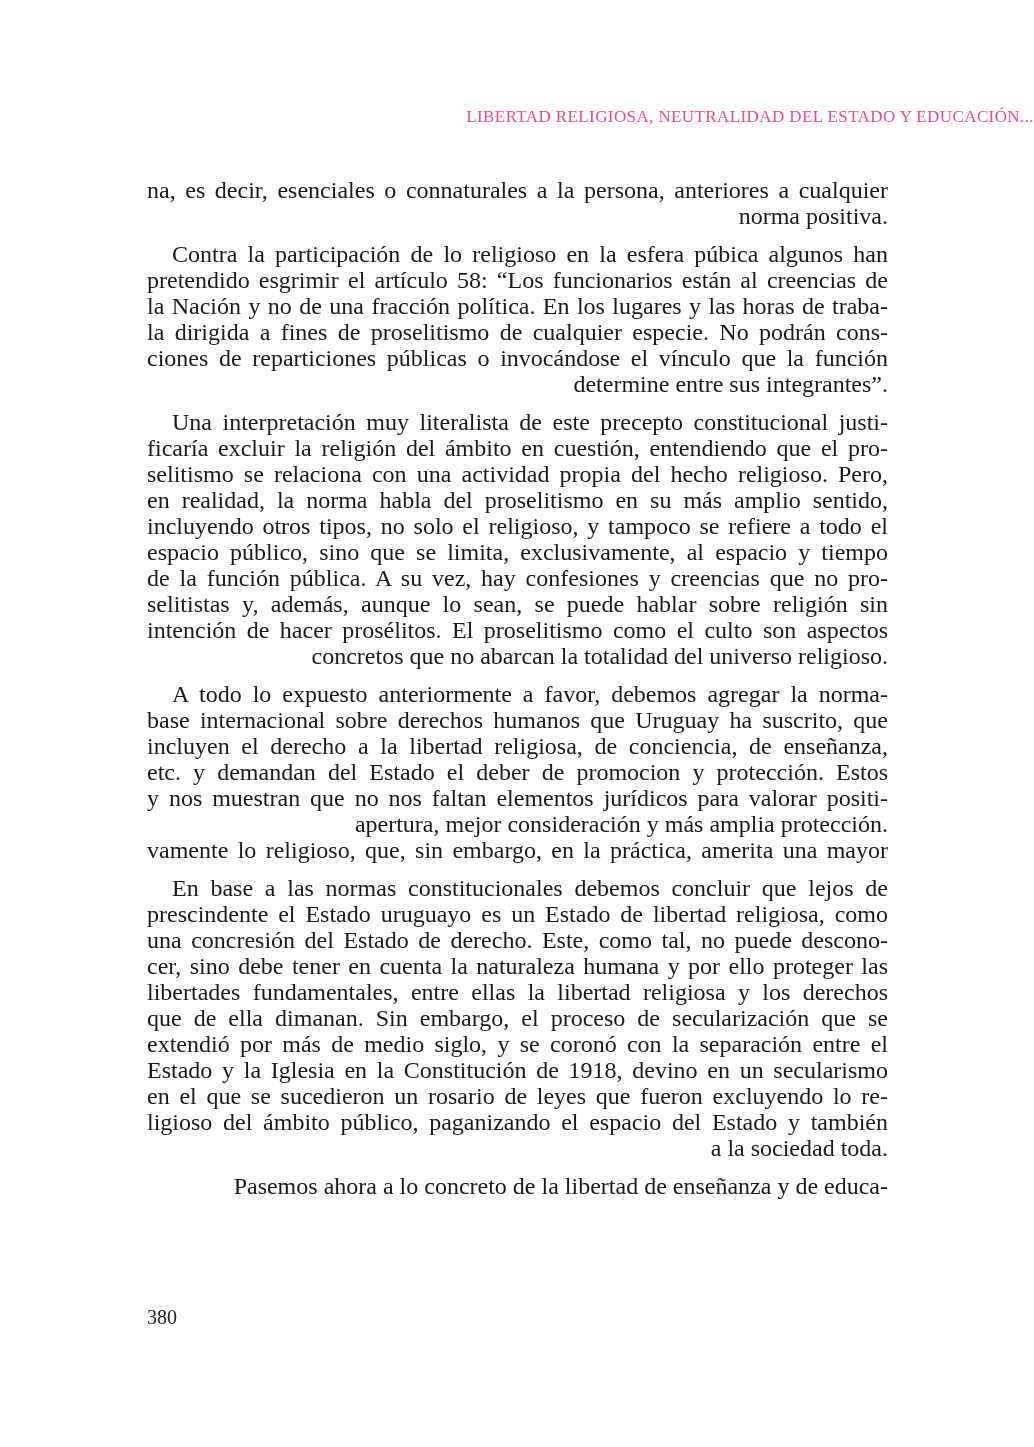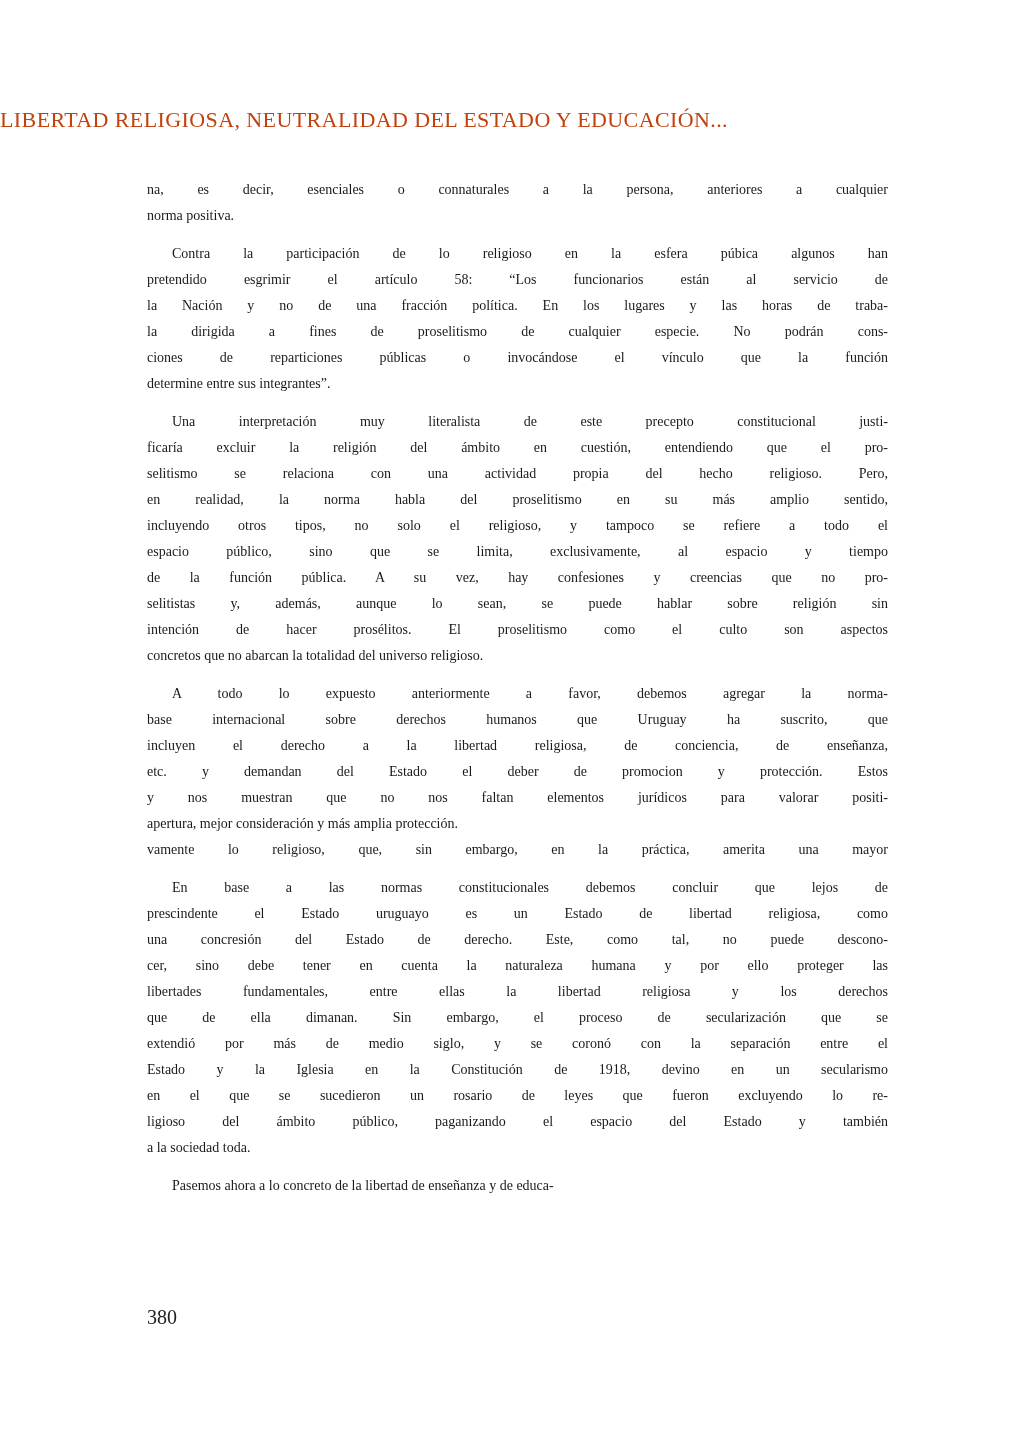--- a/index.html
+++ b/index.html
@@ -10,36 +10,36 @@
     position: relative;
     font-family: "Liberation Serif", serif;
     color: #1a1a1a;
   }
   .page { position: absolute; inset: 0; background: #ffffff; }
   .running-header {
     position: absolute;
     top: 107px;
     left: 0;
     width: 100%;
-    text-align: left;
-    font-size: 22px;
+    text-align: right;
+    font-size: 17px;
     letter-spacing: 0.4px;
-    color: #c2410c;
+    color: #ec4899;
   }
   .text-block {
     position: absolute;
     top: 177px;
     left: 147px;
     width: 741px;
-    font-size: 14px;
+    font-size: 24px;
     line-height: 26px;
   }
   .para { margin: 0; }
   .para + .para { margin-top: 12px; }
-  .ln { min-height: 26px; }
+  .ln { min-height: 26px; text-align: right; }
   .j { text-align: justify; text-align-last: justify; }
   .ind { text-indent: 25px; }
   .page-number {
     position: absolute;
     top: 1306px;
     left: 147px;
     font-size: 20px;
     color: #222222;
     text-align: center;
   }
@@ -53,21 +53,21 @@
 
   <main class="text-block">
 
     <div class="para">
       <div class="ln j">na, es decir, esenciales o connaturales a la persona, anteriores a cualquier</div>
       <div class="ln">norma positiva.</div>
     </div>
 
     <div class="para">
       <div class="ln j ind">Contra la participación de lo religioso en la esfera púbica algunos han</div>
-      <div class="ln j">pretendido esgrimir el artículo 58: “Los funcionarios están al servicio de</div>
+      <div class="ln j">pretendido esgrimir el artículo 58: “Los funcionarios están al creencias de</div>
       <div class="ln j">la Nación y no de una fracción política. En los lugares y las horas de traba-</div>
       <div class="ln j">la dirigida a fines de proselitismo de cualquier especie. No podrán cons-</div>
       <div class="ln j">ciones de reparticiones públicas o invocándose el vínculo que la función</div>
       <div class="ln">determine entre sus integrantes”.</div>
     </div>
 
     <div class="para">
       <div class="ln j ind">Una interpretación muy literalista de este precepto constitucional justi-</div>
       <div class="ln j">ficaría excluir la religión del ámbito en cuestión, entendiendo que el pro-</div>
       <div class="ln j">selitismo se relaciona con una actividad propia del hecho religioso. Pero,</div>

